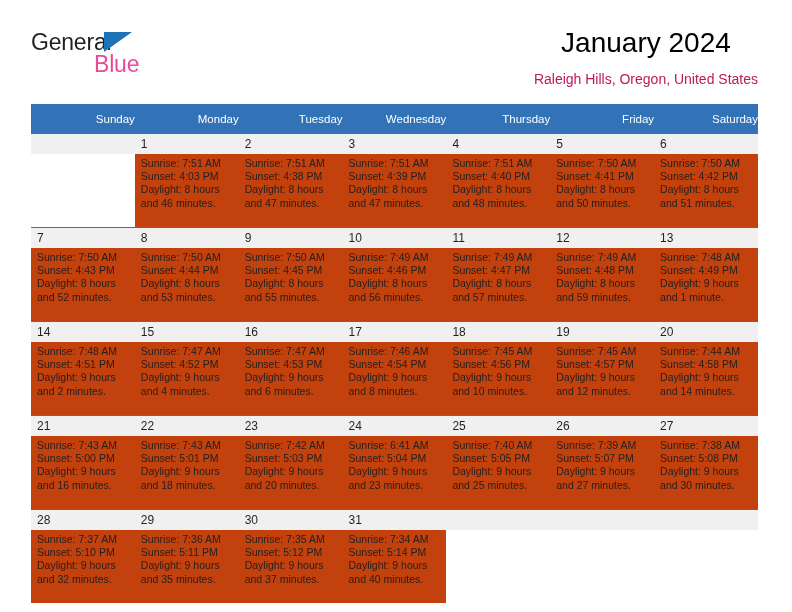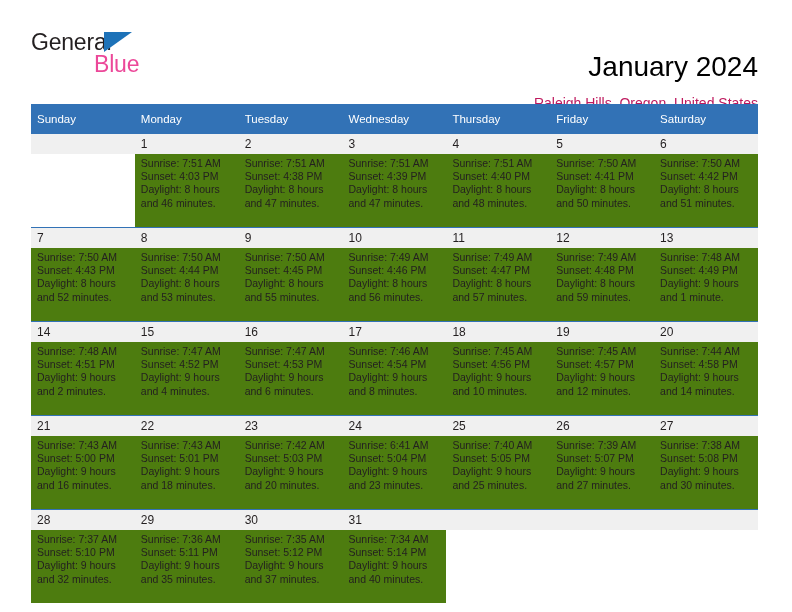--- a/index.html
+++ b/index.html
@@ -60,22 +60,21 @@
     font-size: 23px;
     line-height: 24px;
     color: #ec4899;
     letter-spacing: -0.2px;
   }
 
   .title-block {
     position: absolute;
     right: 0;
     top: 0;
-    text-align: right;
-    margin-top: 24px;
+    text-align: center;
   }
   .cal-title {
     font-size: 28px;
     line-height: 34px;
     color: #000000;
     font-weight: normal;
     margin: 0;
     white-space: nowrap;
   }
   .cal-subtitle {
@@ -96,40 +95,40 @@
     table-layout: fixed;
   }
   .calendar col {
     width: 103.85px;
   }
   thead th {
     background: #3272b6;
     color: #ffffff;
     font-size: 11.5px;
     font-weight: normal;
-    text-align: left;
+    text-align: right;
     padding: 5px 0 5px 6px;
     height: 20px;
     border: none;
   }
 
   tbody tr.num-row td {
     background: #f0f0f0;
     font-size: 12px;
     color: #231f20;
     padding: 3px 0 2px 6px;
     height: 15px;
     vertical-align: top;
     border-top: 1px solid #3272b6;
   }
   tbody tr.num-row.first-week td {
     border-top: none;
   }
   tbody tr.info-row td {
-    background: #4d7c0f;
+    background: #c2410c;
     font-size: 10.5px;
     line-height: 13.2px;
     color: #231f20;
     padding: 3px 5px 10px 6px;
     vertical-align: top;
     height: 60px;
   }
   tbody td.empty {
     background: #f0f0f0;
   }

